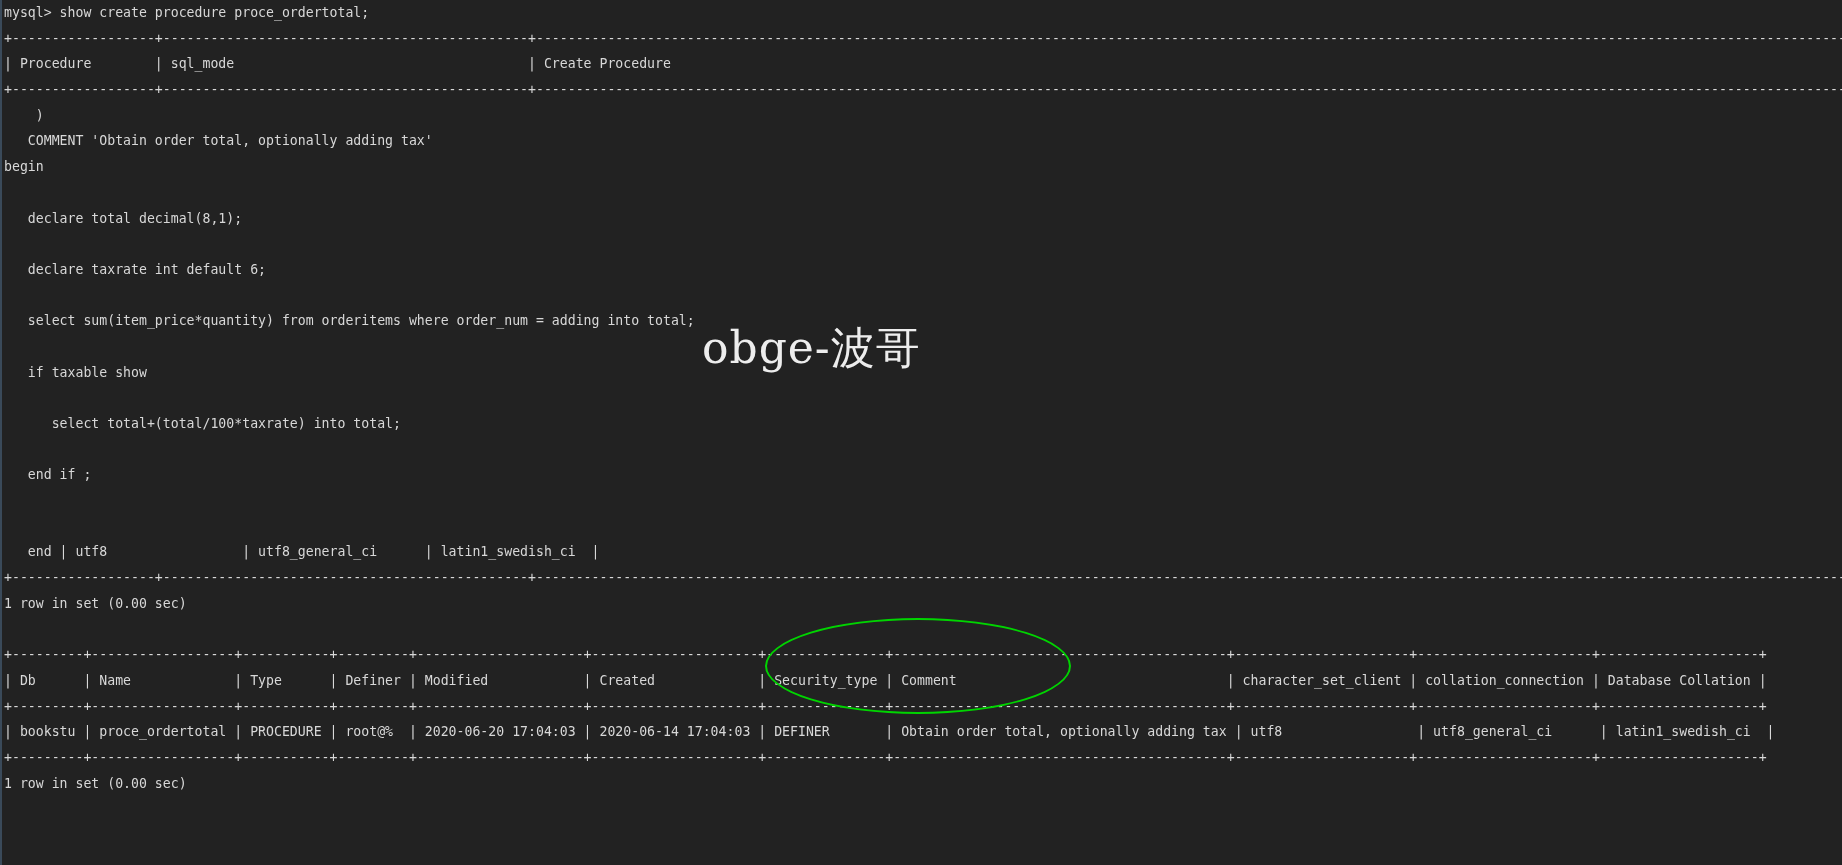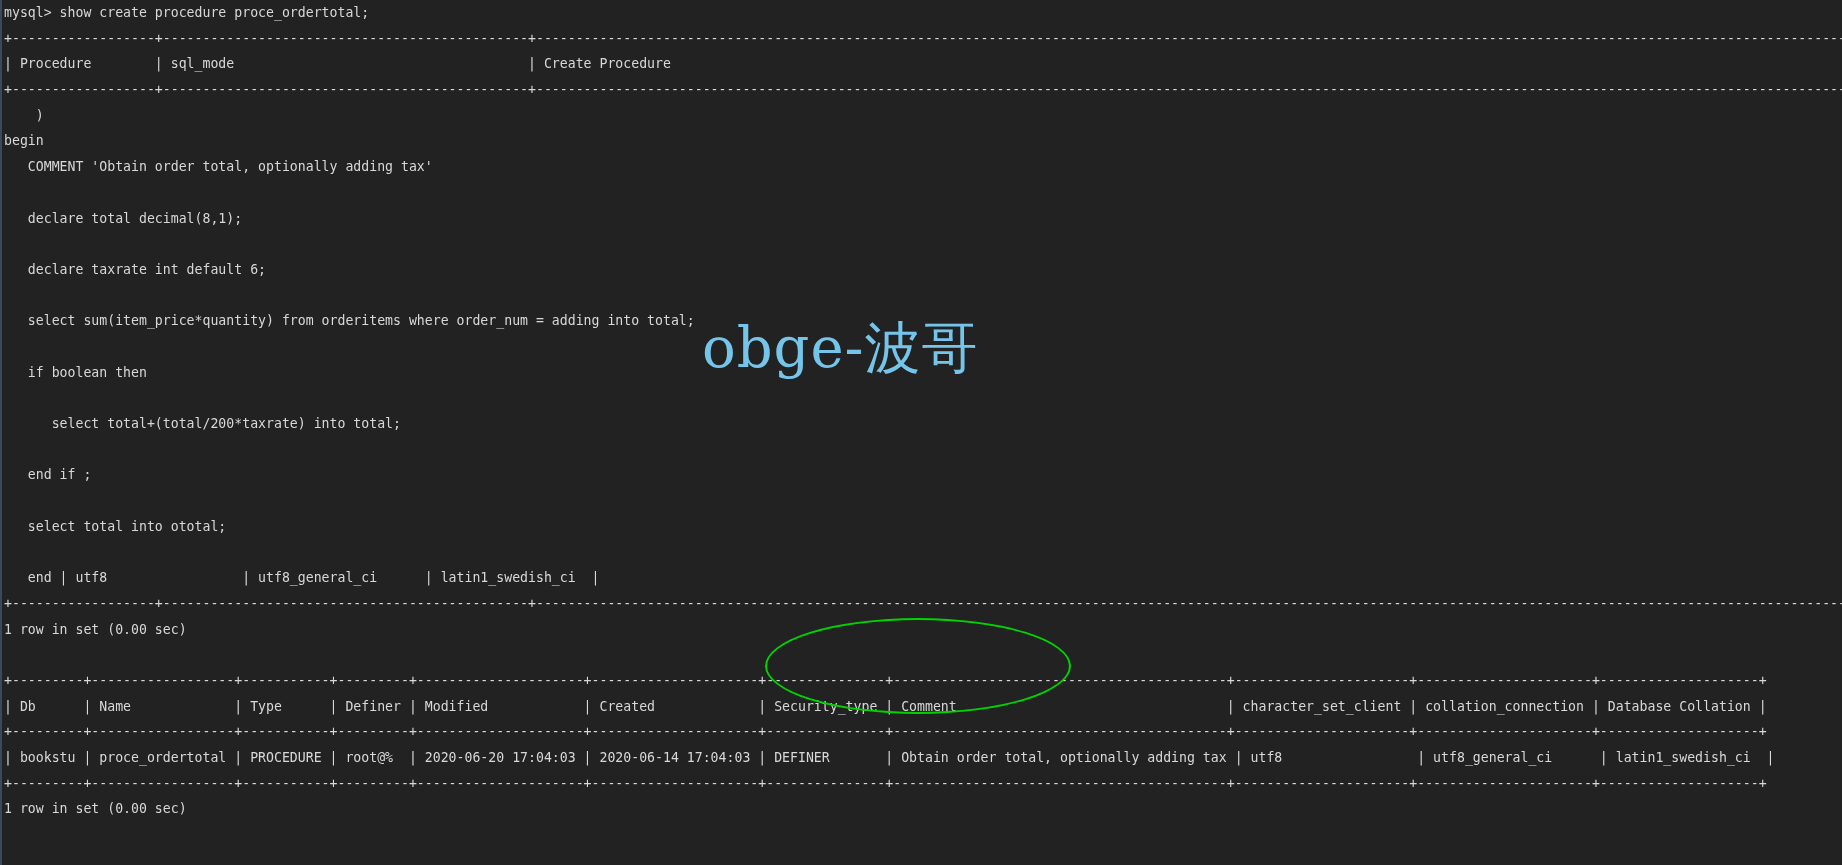--- a/index.html
+++ b/index.html
@@ -36,22 +36,22 @@
   .line {
     white-space: pre;
     height: 25.7px;
     overflow: visible;
   }
   .watermark {
     position: absolute;
     left: 702px;
     top: 335px;
     font-family: "DejaVu Serif", "Liberation Serif", serif;
-    font-size: 56px;
-    color: #7dd3fc;
+    font-size: 44px;
+    color: #ffffff;
     opacity: 0.92;
     white-space: nowrap;
     pointer-events: none;
     letter-spacing: 1px;
   }
   .ellipse {
     position: absolute;
     left: 765px;
     top: 618px;
     width: 302px;
@@ -67,36 +67,35 @@
 
 <div id="terminal">
   <div id="left-edge"></div>
 
   <div class="lines" id="line-host">
       <div class="line">mysql&gt; show create procedure proce_ordertotal;</div>
       <div class="line">+------------------+----------------------------------------------+---------------------------------------------------------------------------------------------------------------------------------------------------------------------------------------------------------------------------------------------------------------------------------+----------------------+----------------------+--------------------+</div>
       <div class="line">| Procedure        | sql_mode                                     | Create Procedure                                                                                                                                                                                                                                                                  | character_set_client | collation_connection | Database Collation |</div>
       <div class="line">+------------------+----------------------------------------------+---------------------------------------------------------------------------------------------------------------------------------------------------------------------------------------------------------------------------------------------------------------------------------+----------------------+----------------------+--------------------+</div>
       <div class="line">    )</div>
+      <div class="line">   COMMENT 'Obtain order total, optionally adding tax'</div>
       <div class="line">begin</div>
-      <div class="line">   COMMENT 'Obtain order total, optionally adding tax'</div>
       <div class="line"></div>
       <div class="line">   declare total decimal(8,1);</div>
       <div class="line"></div>
       <div class="line">   declare taxrate int default 6;</div>
       <div class="line"></div>
       <div class="line">   select sum(item_price*quantity) from orderitems where order_num = adding into total;</div>
       <div class="line"></div>
-      <div class="line">   if boolean then</div>
+      <div class="line">   if taxable show</div>
       <div class="line"></div>
-      <div class="line">      select total+(total/200*taxrate) into total;</div>
+      <div class="line">      select total+(total/100*taxrate) into total;</div>
       <div class="line"></div>
       <div class="line">   end if ;</div>
       <div class="line"></div>
-      <div class="line">   select total into ototal;</div>
       <div class="line"></div>
       <div class="line">   end | utf8                 | utf8_general_ci      | latin1_swedish_ci  |</div>
       <div class="line">+------------------+----------------------------------------------+---------------------------------------------------------------------------------------------------------------------------------------------------------------------------------------------------------------------------------------------------------------------------------+----------------------+----------------------+--------------------+</div>
       <div class="line">1 row in set (0.00 sec)</div>
       <div class="line"></div>
       <div class="line">+---------+------------------+-----------+---------+---------------------+---------------------+---------------+------------------------------------------+----------------------+----------------------+--------------------+</div>
       <div class="line">| Db      | Name             | Type      | Definer | Modified            | Created             | Security_type | Comment                                  | character_set_client | collation_connection | Database Collation |</div>
       <div class="line">+---------+------------------+-----------+---------+---------------------+---------------------+---------------+------------------------------------------+----------------------+----------------------+--------------------+</div>
       <div class="line">| bookstu | proce_ordertotal | PROCEDURE | root@%  | 2020-06-20 17:04:03 | 2020-06-14 17:04:03 | DEFINER       | Obtain order total, optionally adding tax | utf8                 | utf8_general_ci      | latin1_swedish_ci  |</div>
       <div class="line">+---------+------------------+-----------+---------+---------------------+---------------------+---------------+------------------------------------------+----------------------+----------------------+--------------------+</div>

